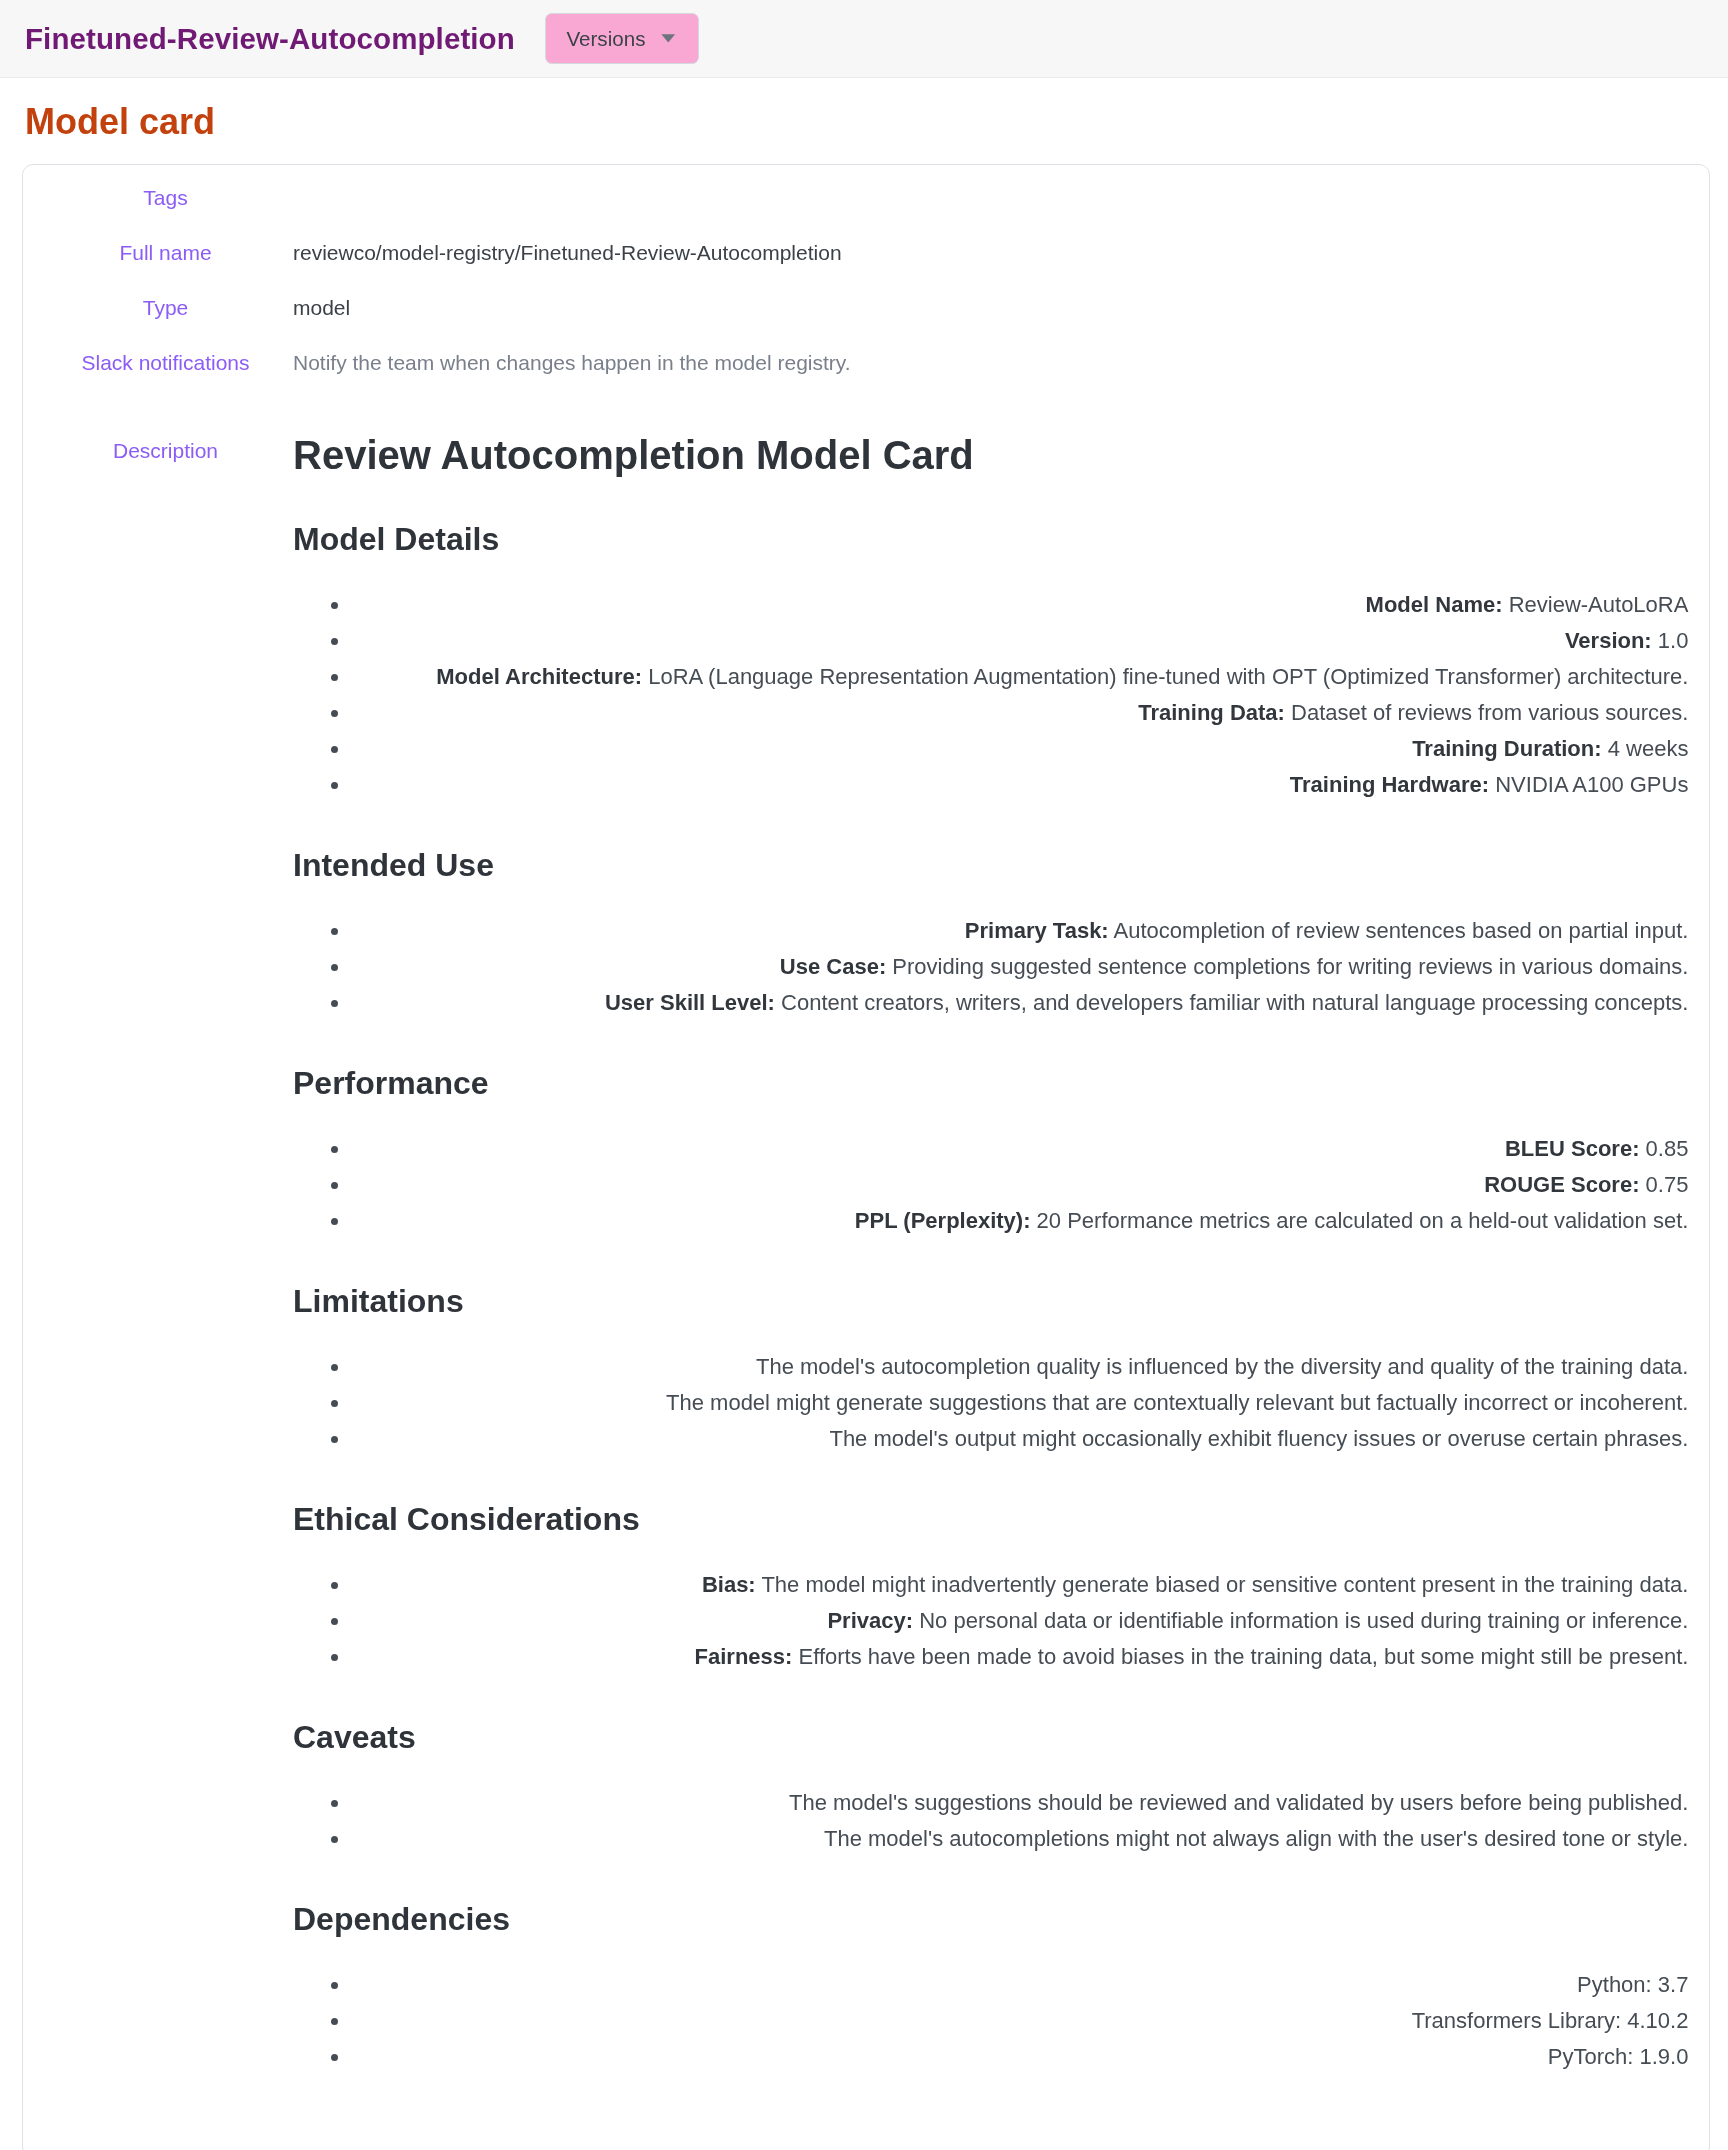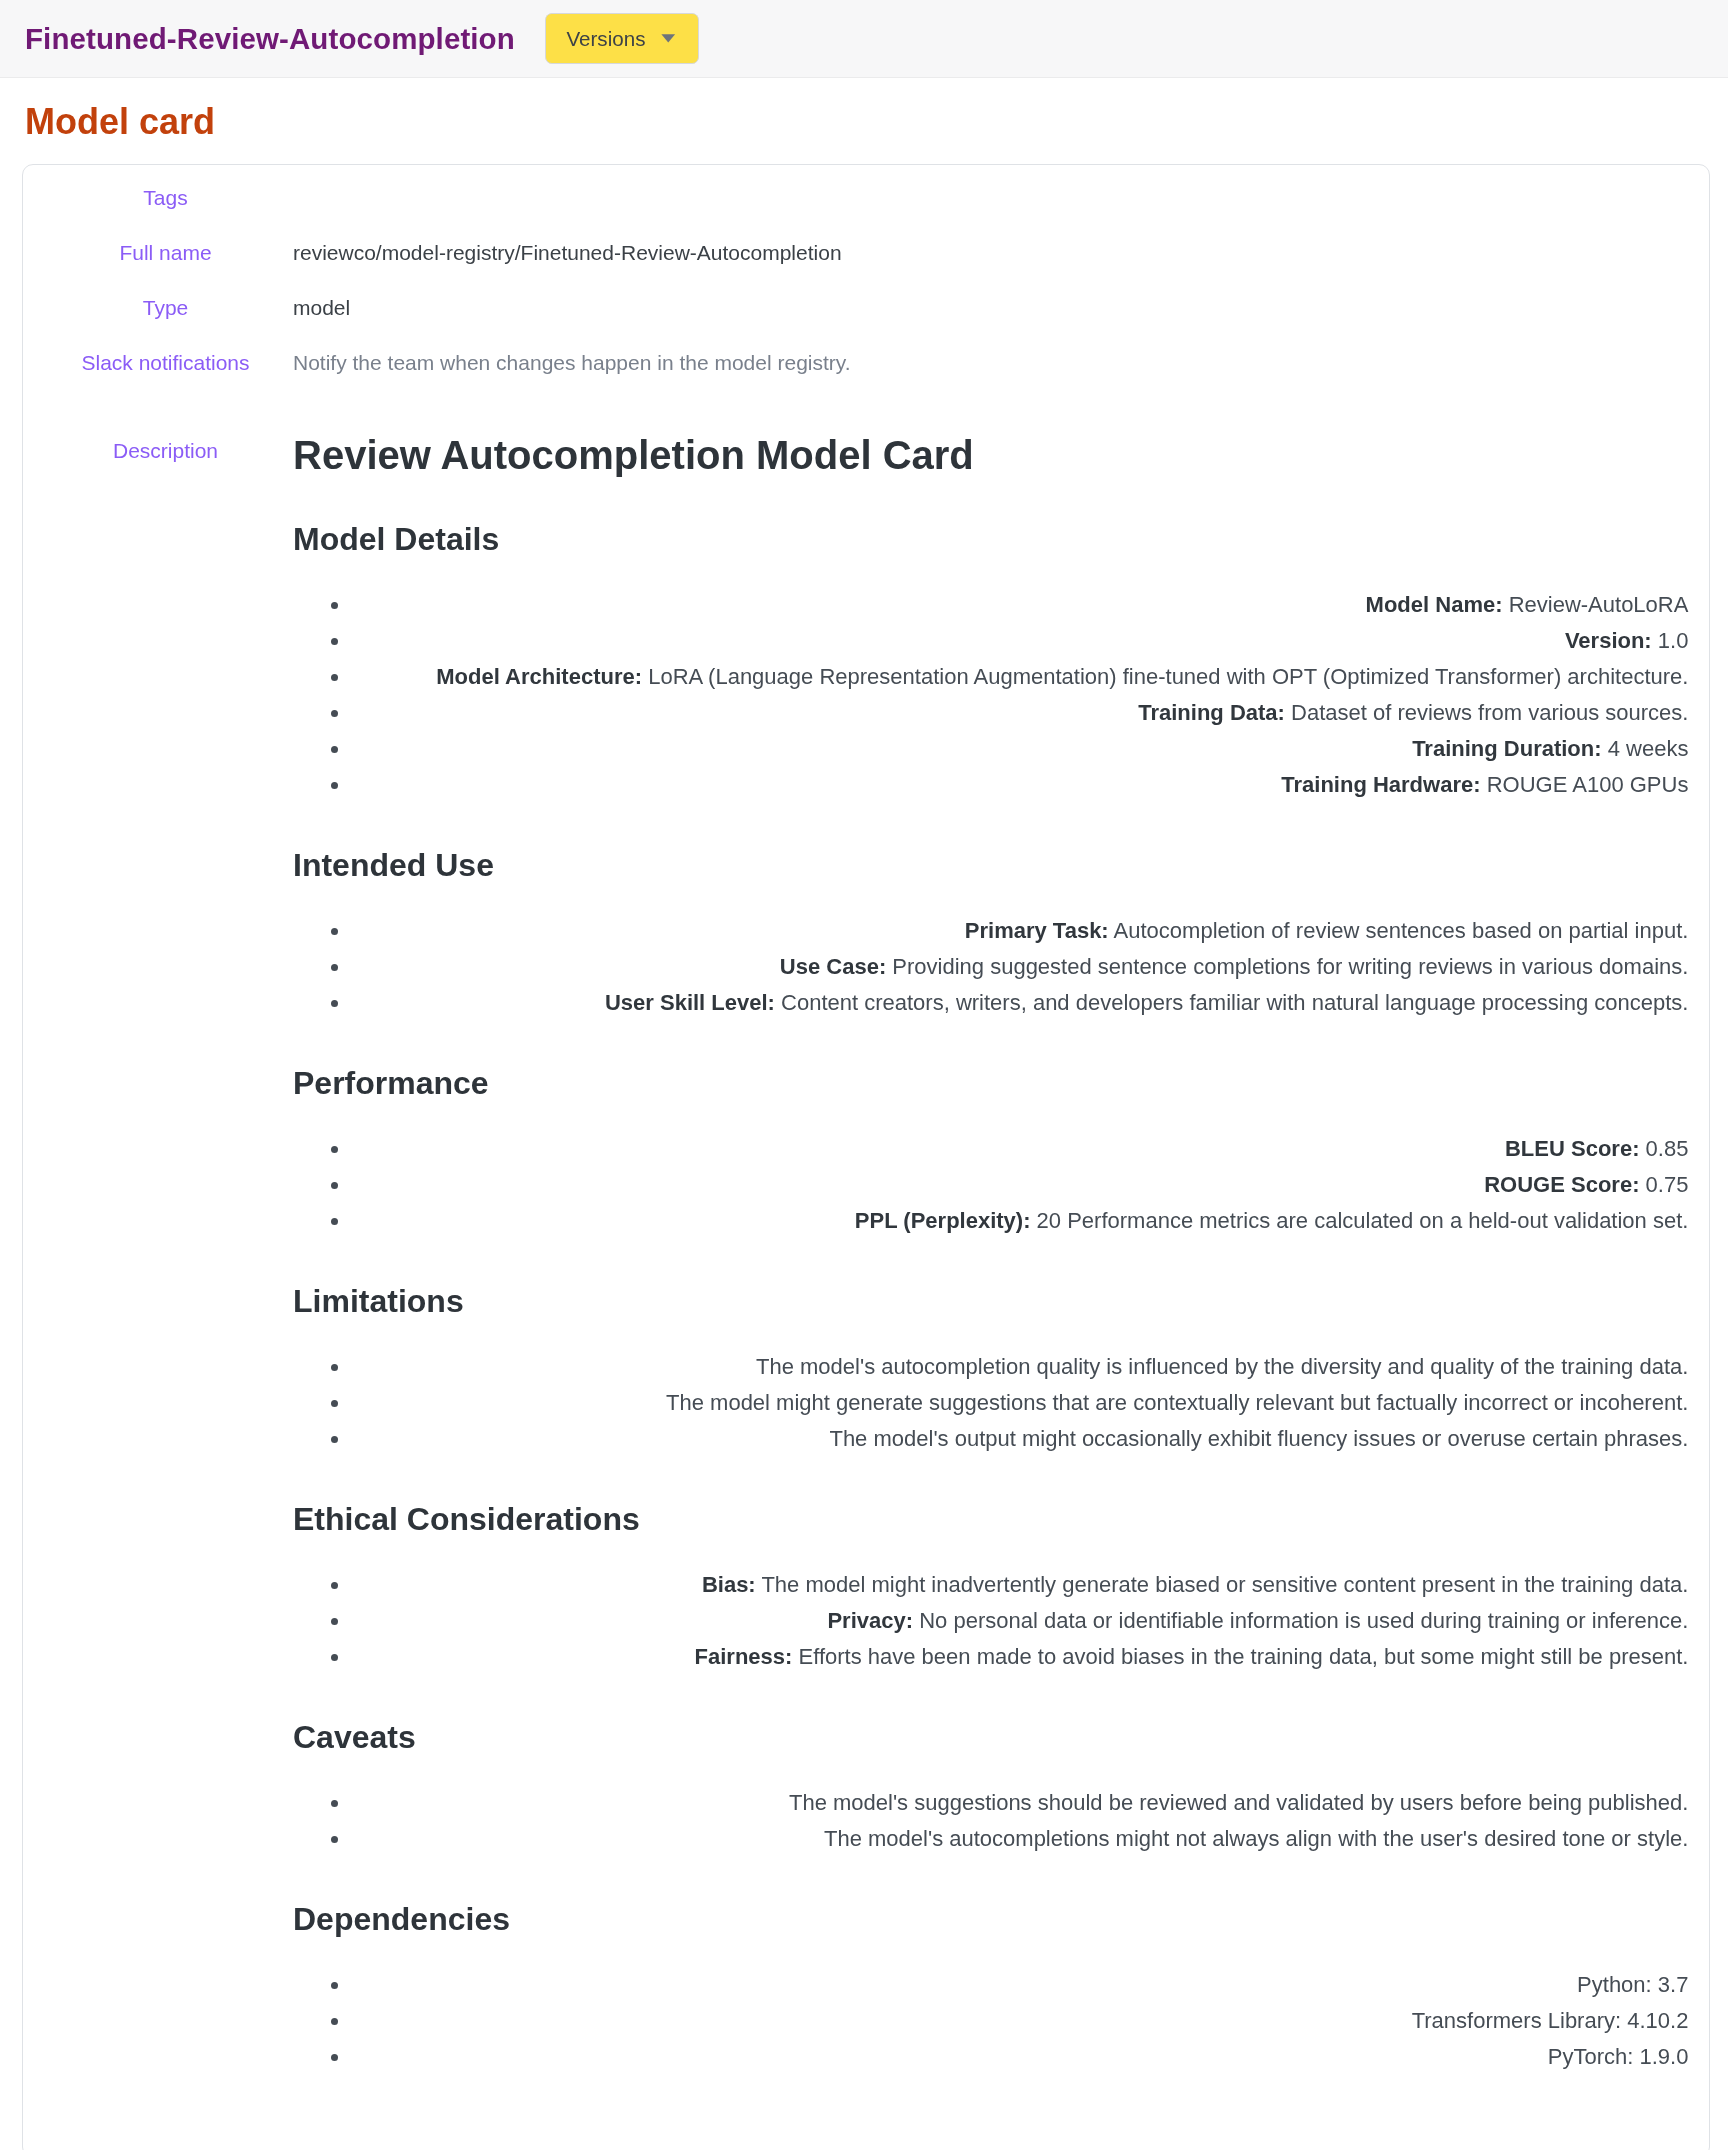--- a/index.html
+++ b/index.html
@@ -14,21 +14,21 @@
   .app-header {
     height:78px; background:#f7f7f8; border-bottom:0.7px solid #ebebec;
     display:flex; align-items:center; padding:0 25px;
   }
   .page-title {
     font-size:29.5px; font-weight:700; color:#701a75; letter-spacing:0.1px;
     margin:0;
   }
   .versions-btn {
     margin-left:30px; height:51px; padding:0 20.6px;
-    background:#fde047; border:1.4px solid #d6d8db; border-radius:6.9px;
+    background:#f9a8d4; border:1.4px solid #d6d8db; border-radius:6.9px;
     display:flex; align-items:center; gap:15px;
     font-family:inherit; font-size:20.6px; color:#3d4247; cursor:pointer;
   }
   .caret { width:16.5px; height:10.3px; display:block; }
   
   .section-title {
     margin:27.4px 0 0 25px; font-size:36px; font-weight:700; color:#c2410c;
     line-height:34px;
   }
   
@@ -109,21 +109,21 @@
 
       <h1>Review Autocompletion Model Card</h1>
 
       <h2>Model Details</h2>
       <ul>
         <li><strong>Model Name:</strong><span> Review-AutoLoRA</span></li>
         <li><strong>Version:</strong><span> 1.0</span></li>
         <li><strong>Model Architecture:</strong><span> LoRA (Language Representation Augmentation) fine-tuned with OPT (Optimized Transformer) architecture.</span></li>
         <li><strong>Training Data:</strong><span> Dataset of reviews from various sources.</span></li>
         <li><strong>Training Duration:</strong><span> 4 weeks</span></li>
-        <li><strong>Training Hardware:</strong><span> ROUGE A100 GPUs</span></li>
+        <li><strong>Training Hardware:</strong><span> NVIDIA A100 GPUs</span></li>
       </ul>
 
       <h2>Intended Use</h2>
       <ul>
         <li><strong>Primary Task:</strong><span> Autocompletion of review sentences based on partial input.</span></li>
         <li><strong>Use Case:</strong><span> Providing suggested sentence completions for writing reviews in various domains.</span></li>
         <li><strong>User Skill Level:</strong><span> Content creators, writers, and developers familiar with natural language processing concepts.</span></li>
       </ul>
 
       <h2>Performance</h2>

